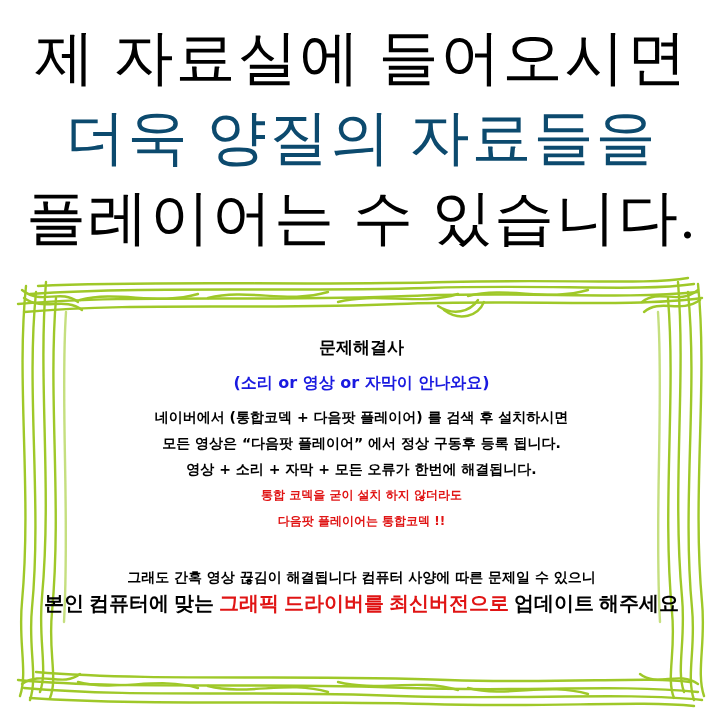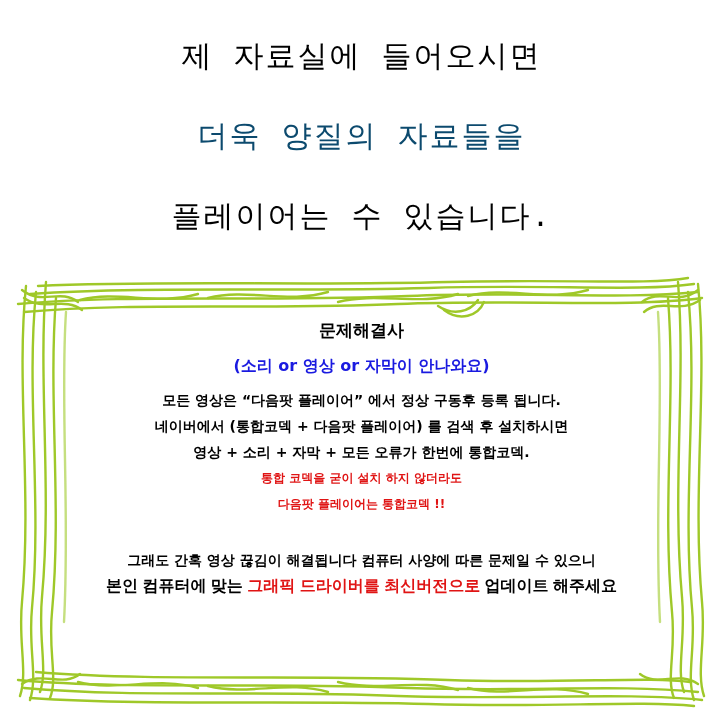--- a/index.html
+++ b/index.html
@@ -22,22 +22,22 @@
 
   
   .headline {
     position: absolute;
     top: 18px;
     left: 0;
     width: 723px;
     text-align: center;
   }
   .headline-line {
-    font-family: Liberation Mono, monospace;
-    font-size: 30px;
+    font-family: Liberation Serif, serif;
+    font-size: 60px;
     line-height: 80px;
     letter-spacing: 2px;
     white-space: nowrap;
     font-weight: 400;
   }
   .headline-line.l1 { color: #000000; }
   .headline-line.l2 { color: #0c4a6e; }
   .headline-line.l3 { color: #000000; }
 
   
@@ -51,21 +51,21 @@
   .frame svg {
     display: block;
     width: 707px;
     height: 438px;
   }
 
   
   .note {
     position: absolute;
     left: 40px;
-    top: 283px;
+    top: 300px;
     width: 643px;
     text-align: center;
   }
   .note-title {
     font-family: "DejaVu Sans", sans-serif;
     font-size: 17px;
     font-weight: bold;
     color: #000000;
     margin: 36px 0 14px 0;
   }
@@ -89,22 +89,22 @@
     font-size: 12px;
     font-weight: bold;
     color: #e01414;
     line-height: 26px;
     white-space: nowrap;
   }
   .gap {
     height: 30px;
   }
   .mixed {
-    font-family: Liberation Sans, sans-serif;
-    font-size: 16px;
+    font-family: Liberation Serif, serif;
+    font-size: 20px;
     font-weight: bold;
     line-height: 26px;
     color: #000000;
     white-space: nowrap;
   }
   .mixed .hl { color: #e01414; }
 </style>
 </head>
 <body>
 
@@ -162,23 +162,23 @@
         <path d="M58 40 C 52 130, 62 240, 56 350" opacity="0.6"></path>
         <path d="M650 40 C 656 130, 646 240, 652 350" opacity="0.6"></path>
       </g>
     </svg>
   </div>
 
   <div class="note">
     <div class="note-title">문제해결사</div>
 
     <div class="sub-blue">(소리 or 영상 or 자막이 안나와요)</div>
+    <div class="body-line">네이버에서 (통합코덱 + 다음팟 플레이어) 를 검색 후 설치하시면</div>
     <div class="body-line">모든 영상은 “다음팟 플레이어” 에서 정상 구동후 등록 됩니다.</div>
-    <div class="body-line">네이버에서 (통합코덱 + 다음팟 플레이어) 를 검색 후 설치하시면</div>
-    <div class="body-line">영상 + 소리 + 자막 + 모든 오류가 한번에 통합코덱.</div>
+    <div class="body-line">영상 + 소리 + 자막 + 모든 오류가 한번에 해결됩니다.</div>
     <div class="red-line">통합 코덱을 굳이 설치 하지 않더라도</div>
     <div class="red-line">다음팟 플레이어는 통합코덱 !!</div>
 
     <div class="gap"></div>
 
     <div class="body-line">그래도 간혹 영상 끊김이 해결됩니다 컴퓨터 사양에 따른 문제일 수 있으니</div>
     <div class="mixed"><span>본인 컴퓨터에 맞는 </span><span class="hl">그래픽 드라이버를 최신버전으로</span><span> 업데이트 해주세요</span></div>
   </div>
 
 </div>

